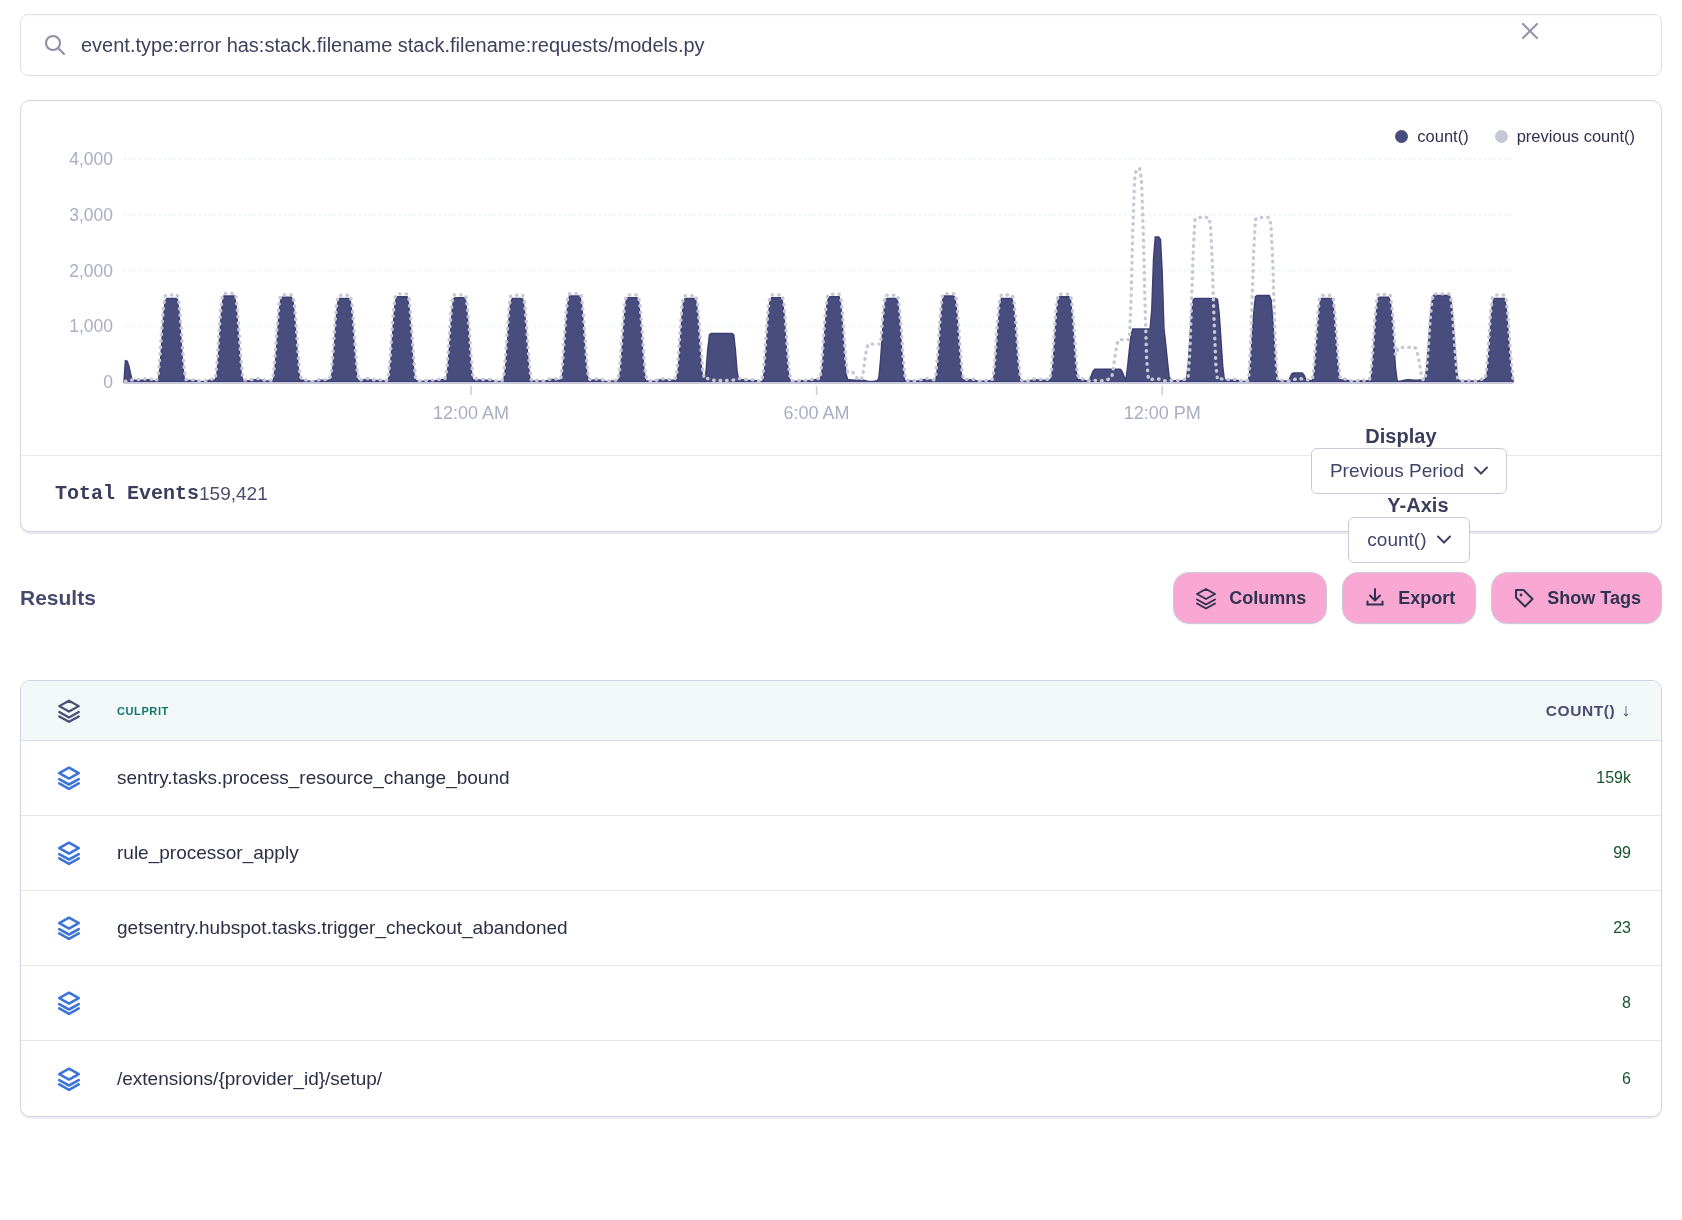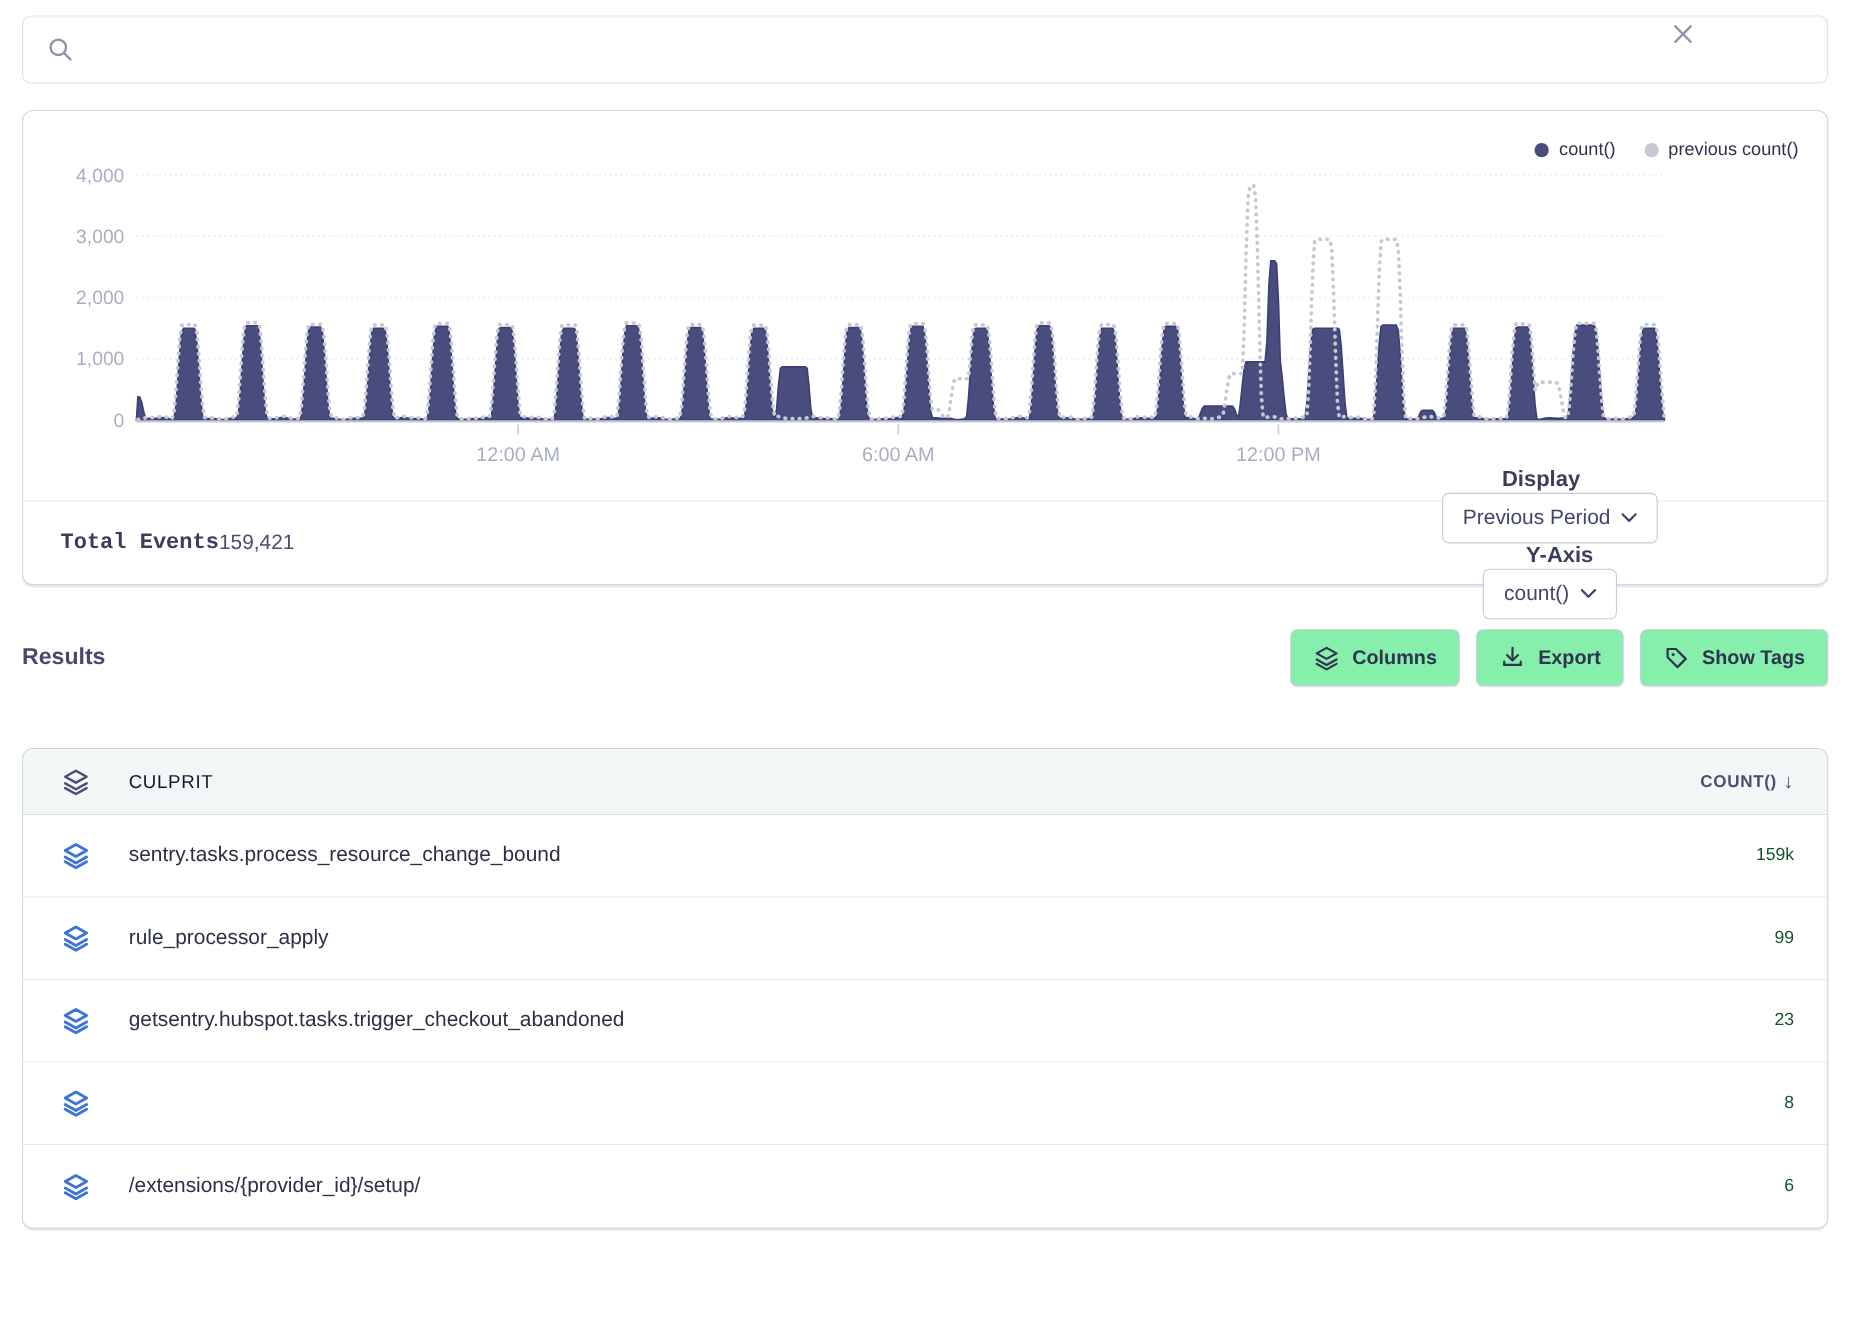--- a/index.html
+++ b/index.html
@@ -34,52 +34,53 @@
   .dropdown { height:46px; background:#fff; border:1px solid #c9c9da; border-radius:6px;
     display:flex; align-items:center; gap:10px; padding:0 18px; font-size:19px; color:#41456b;
     cursor:pointer; }
   .chev { width:14px; height:9px; }
 
   
   .results-bar { position:absolute; left:20px; top:566px; width:1642px; height:64px;
     display:flex; align-items:center; }
   .results-title { font-size:21px; font-weight:bold; color:#484a6d; }
   .action-btns { margin-left:auto; display:flex; gap:15px; }
-  .btn { height:52px; background:#86efac; border:1px solid #cacada; border-radius:6px;
+  .btn { height:52px; background:#f9a8d4; border:1px solid #cacada; border-radius:16px;
     display:flex; align-items:center; gap:11px; padding:0 20px;
     font-size:18px; font-weight:bold; color:#2f3350; cursor:pointer;
     box-shadow:0 1px 1px rgba(60,60,90,.05); }
   .btn svg { flex:0 0 auto; }
 
   
   .table { position:absolute; left:20px; top:680px; width:1642px;
     border:1px solid #d2d2e2; border-radius:10px; overflow:hidden;
     box-shadow:0 2px 0 rgba(130,130,170,.15); background:#fff; }
   .thead { height:60px; background:#f2f8f8; display:flex; align-items:center;
     border-bottom:1px solid #dcdce8; }
   .th-icon { width:96px; display:flex; justify-content:center; }
-  .th-culprit { font-size:17px; font-weight:normal; letter-spacing:.6px; color:#0f172a; }
+  .th-culprit { font-size:11px; font-weight:bold; letter-spacing:.6px; color:#0f766e; }
   .th-count { margin-left:auto; padding-right:30px; font-size:15.5px; font-weight:bold;
     letter-spacing:.6px; color:#494d70; display:flex; align-items:center; gap:6px; cursor:pointer; }
   .sort-arrow { font-size:18px; font-weight:normal; }
   .trow { height:75px; display:flex; align-items:center; border-bottom:1px solid #e5e5ef;
     background:#fff; }
   .trow:last-child { border-bottom:none; }
   .trow .r-icon { width:96px; display:flex; justify-content:center; cursor:pointer; }
   .r-culprit { font-size:19px; color:#2c3046; }
   .r-count { margin-left:auto; padding-right:30px; font-size:16px; color:#14532d; }
 </style>
 </head>
 <body>
 
 <div class="searchbar">
   <svg class="mag" viewBox="0 0 24 24" fill="none" stroke="#8e90a6" stroke-width="2.1" stroke-linecap="round">
     <circle cx="10" cy="10" r="7"></circle>
       <line x1="15.2" y1="15.2" x2="21" y2="21"></line>
   </svg>
+  <div class="search-text">event.type:error has:stack.filename stack.filename:requests/models.py</div>
 </div>
 <svg class="search-x" viewBox="0 0 24 24" fill="none" stroke="#9496ab" stroke-width="2.2" stroke-linecap="round">
   <line x1="5" y1="5" x2="19" y2="19"></line>
     <line x1="19" y1="5" x2="5" y2="19"></line>
 </svg>
 
 <div class="chart-panel">
   <svg id="chart" class="chart-svg" width="1640" height="345" viewBox="0 0 1640 345">
       <text x="92" y="287" text-anchor="end" fill="#a9adc4" font-size="17.5" font-family="Liberation Sans, sans-serif">0</text>
       <line x1="103" y1="225.25" x2="1492" y2="225.25" stroke="#e9f4f2" stroke-width="1.6" stroke-dasharray="2 3"></line>

